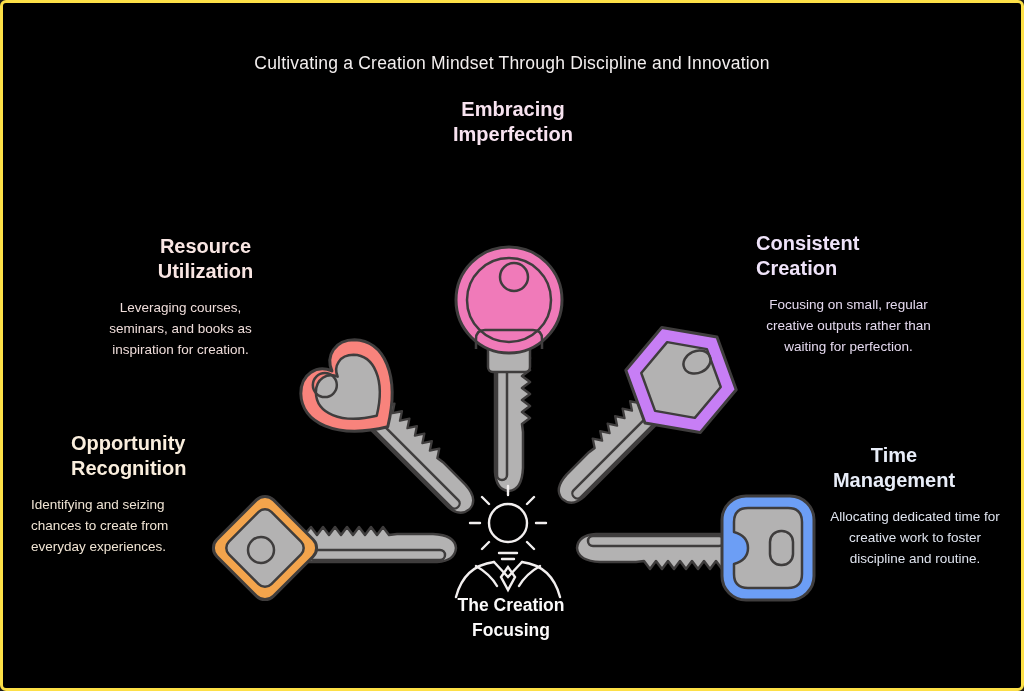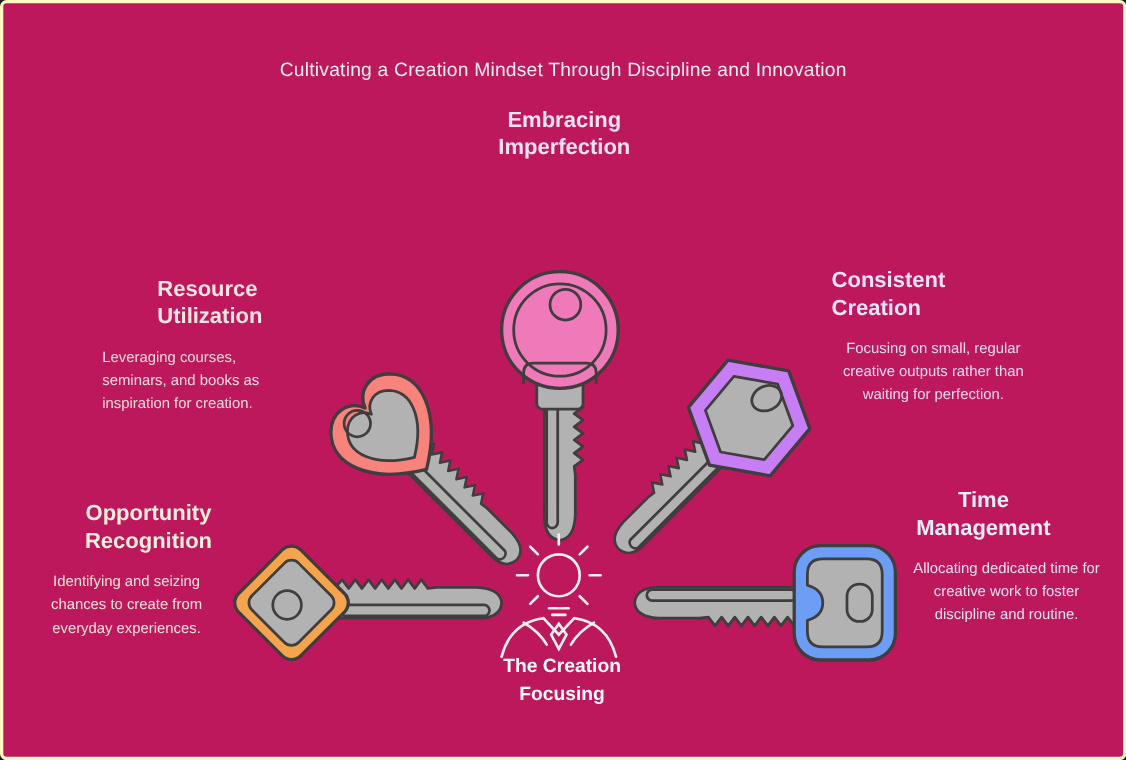--- a/index.html
+++ b/index.html
@@ -1,43 +1,43 @@
 <!DOCTYPE html>
 <html><head>
 <meta charset="utf-8">
 <style>
   html,body { margin:0; padding:0; background:#1c1b1b; }
   .frame {
     position:relative; width:1018px; height:685px;
-    background:#be185d; border:3px solid #fef9c3; border-radius:6px;
+    background:#000000; border:3px solid #fde047; border-radius:6px;
     overflow:hidden;
     font-family:"Liberation Sans", sans-serif;
   }
   .title {
     position:absolute; top:50px; left:0; width:100%;
     text-align:center; font-size:17.5px; font-weight:400;
     color:#f3efef; letter-spacing:0.2px;
   }
   .section { position:absolute; }
   .section h2 {
     margin:0; font-size:20px; font-weight:bold; line-height:25px;
   }
   .section p {
     margin:13px 0 0 0; font-size:13.5px; line-height:21px; opacity:0.96;
   }
   .sec-top   { left:335px; top:94px;  width:350px; text-align:center; }
   .sec-top h2 { width:170px; margin:0 auto; }
   .sec-top p  { width:195px; margin:16px auto 0 auto; }
-  .sec-ul    { left:45px;  top:248px; width:220px; text-align:left; }
+  .sec-ul    { left:45px;  top:231px; width:220px; text-align:center; }
   .sec-ul h2 { width:125px; margin-left:auto; }
   .sec-ul p  { width:175px; margin-left:auto; }
-  .sec-ur    { left:753px; top:240px; width:230px; text-align:left; }
+  .sec-ur    { left:753px; top:228px; width:230px; text-align:left; }
   .sec-ur h2 { width:118px; }
   .sec-ur p  { width:185px;text-align:center; }
-  .sec-ll    { left:28px;  top:452px; width:168px; text-align:center; }
+  .sec-ll    { left:28px;  top:428px; width:168px; text-align:left; }
   .sec-ll h2 { width:128px; margin-left:auto; }
   .sec-ll p  { width:168px; margin-left:auto; }
   .sec-lr    { left:822px; top:440px; width:190px; text-align:center; }
   .sec-lr h2 { width:138px; }
   .sec-lr p  { width:180px; }
   .center-label {
     position:absolute; left:360px; top:590px; width:296px;
     text-align:center; font-size:17.5px; font-weight:bold;
     color:#fbfafa; line-height:25px;
   }

